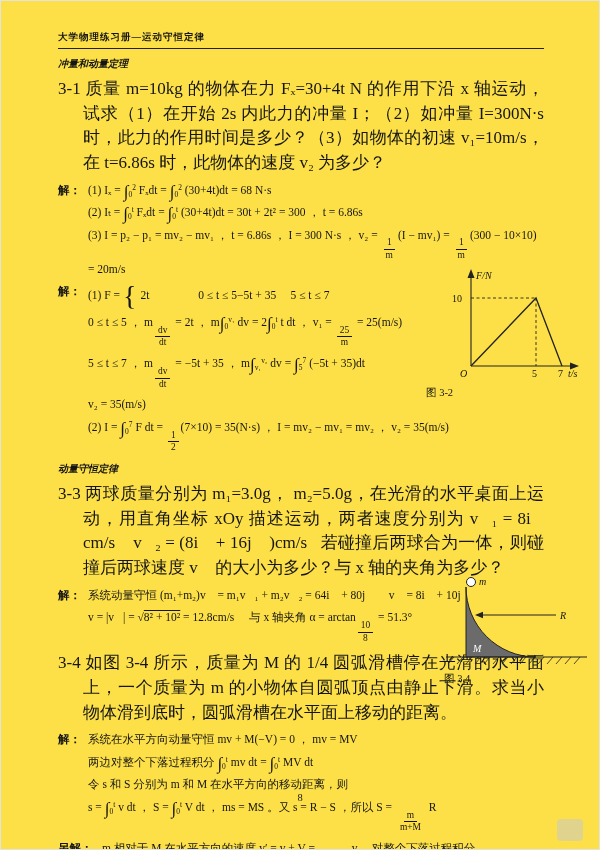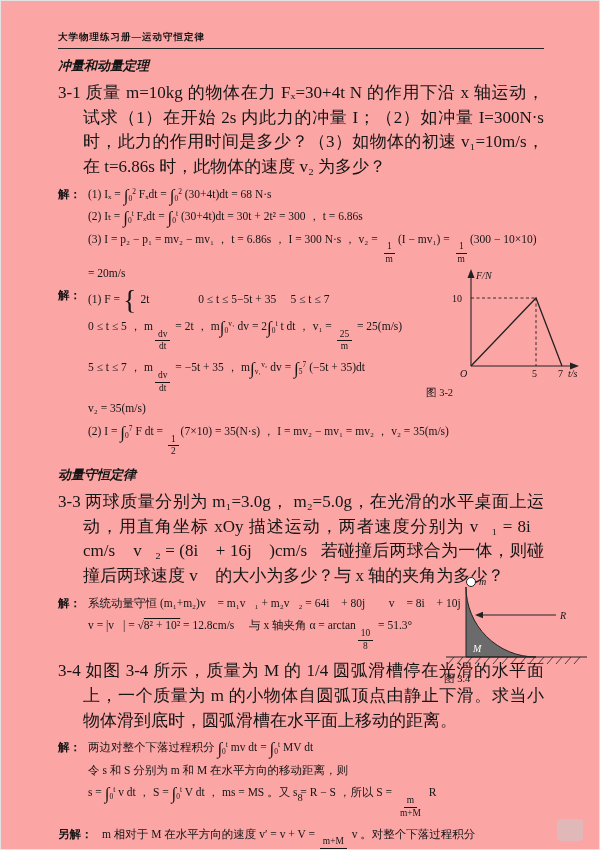--- a/index.html
+++ b/index.html
@@ -1,22 +1,22 @@
 <!DOCTYPE html>
 <html><head>
 <meta charset="utf-8">
 <style>
   html,body{margin:0;padding:0;background:#fff;}
-  .page{position:relative;width:600px;height:850px;background:#fca5a5;overflow:hidden;
+  .page{position:relative;width:600px;height:850px;background:#fde047;overflow:hidden;
         font-family:"Liberation Serif","DejaVu Serif",serif;color:#151515;
         border:1px solid #e3e3e3;box-sizing:border-box;}
   .content{position:absolute;left:57px;top:30px;width:486px;}
   .doc-header{font-size:9.5px;font-weight:bold;letter-spacing:1px;padding-bottom:4px;
         border-bottom:1.5px solid #222;margin-bottom:6px;}
-  .sec{font-weight:bold;font-style:italic;font-size:13px;margin:8px 0 5px 0;}
+  .sec{font-weight:bold;font-style:italic;font-size:10px;margin:8px 0 5px 0;}
   .stmt{margin:6px 0;line-height:1.45;text-align:justify;font-size:17px;
         padding-left:25px;text-indent:-25px;}
   .mline{position:relative;padding-left:30px;margin:7px 0;font-size:11.5px;line-height:1.35;}
   .mline.wlabel{padding-left:44px;}
   .mline .jie{position:absolute;left:0;top:0;font-weight:bold;}
   .narrow{max-width:345px;}
   .narrow34{max-width:355px;}
   .sol5gap{margin-top:4px;}
   .mseg sub,.mseg sup{font-size:0.65em;line-height:0;}
   .mseg sub{vertical-align:-0.4em;}
@@ -119,20 +119,21 @@
       <span class="mseg">v = |v⃗| = √<span class="sqv">8² + 10²</span> = 12.8cm/s ，  与 x 轴夹角  α = arctan<span class="frac">
             <span class="fn">10</span>
             <span class="fd">8</span>
           </span> = 51.3°</span>
     </div>
 
     <p class="stmt">3-4 如图 3-4 所示，质量为 M 的 1/4 圆弧滑槽停在光滑的水平面上，一个质量为 m 的小物体自圆弧顶点由静止下滑。求当小物体滑到底时，圆弧滑槽在水平面上移动的距离。</p>
 
     <div class="mline narrow34">
       <b class="jie">解：</b>
+      <span class="mseg">系统在水平方向动量守恒  mv + M(−V) = 0 ，  mv = MV</span>
     </div>
     <div class="mline narrow34">
       <span class="mseg">两边对整个下落过程积分  <span class="intg">∫</span><sub>0</sub><sup>t</sup> mv dt = <span class="intg">∫</span><sub>0</sub><sup>t</sup> MV dt</span>
     </div>
     <div class="mline narrow34">
       <span class="mseg">令 s 和 S 分别为 m 和 M 在水平方向的移动距离，则</span>
     </div>
     <div class="mline narrow34">
       <span class="mseg">s = <span class="intg">∫</span><sub>0</sub><sup>t</sup> v dt ，  S = <span class="intg">∫</span><sub>0</sub><sup>t</sup> V dt ，  ms = MS 。又  s = R − S ，所以  S = <span class="frac">
             <span class="fn">m</span>

